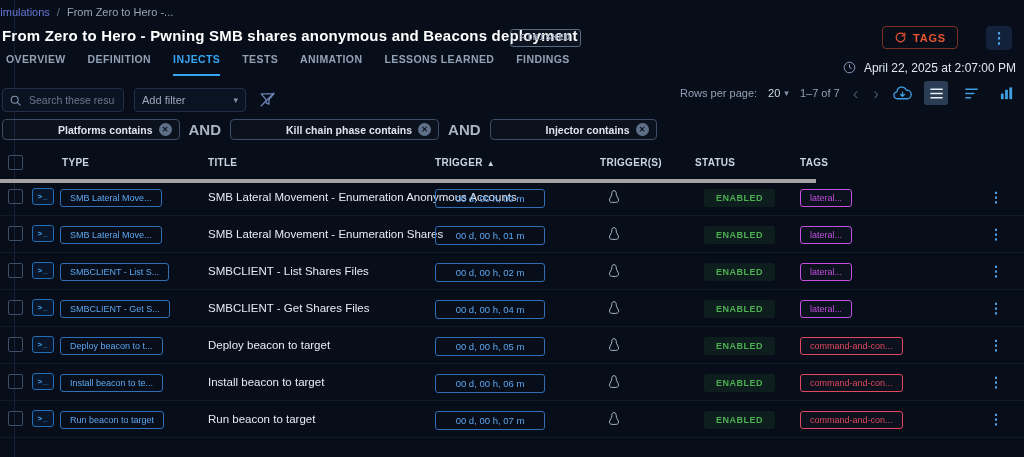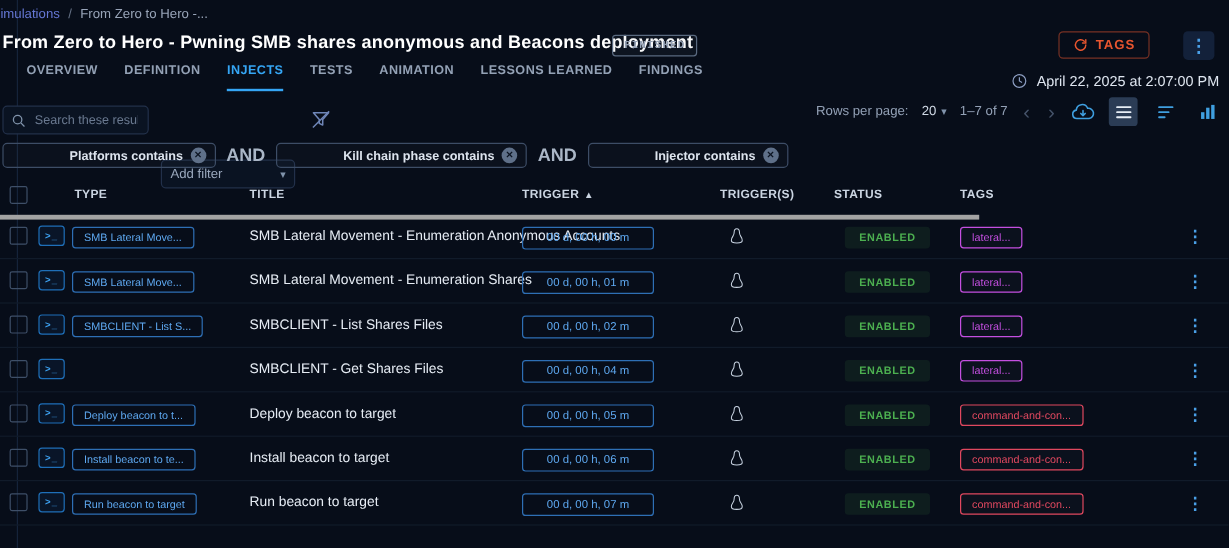--- a/index.html
+++ b/index.html
@@ -17,33 +17,33 @@
   .page-title{position:absolute;top:27px;left:2px;font-size:15px;font-weight:bold;color:#ffffff;letter-spacing:0.2px;}
   .finished-chip{position:absolute;top:29px;left:510px;border:1px solid #5a6a80;color:#93a0b4;
                  font-size:9px;font-weight:bold;letter-spacing:1px;padding:3px 9px;border-radius:3px;background:rgba(120,135,160,0.06);font-family:Liberation Mono, monospace;}
   .reset-btn{position:absolute;top:26px;right:66px;display:flex;align-items:center;gap:6px;
              border:1px solid rgba(232,85,47,0.5);border-radius:4px;padding:4px 11px;cursor:pointer;}
   .reset-label{color:#e8552f;font-size:11px;font-weight:bold;letter-spacing:0.8px;}
   .top-kebab{position:absolute;top:26px;right:12px;width:26px;height:24px;background:#13213a;border-radius:4px;
              color:#4aa0e8;font-size:15px;font-weight:bold;display:flex;align-items:center;justify-content:center;cursor:pointer;}
 
   
-  .tabs{position:absolute;top:53px;left:22px;display:flex;gap:22px;height:23px;}
+  .tabs{position:absolute;top:53px;left:6px;display:flex;gap:22px;height:23px;}
   .tab{font-size:10.5px;font-weight:bold;letter-spacing:0.4px;color:#93a1b5;padding-bottom:7px;cursor:pointer;white-space:nowrap;}
   .tab.active{color:#35a6f5;border-bottom:2px solid #35a6f5;}
   .datetime{position:absolute;top:60px;right:8px;display:flex;align-items:center;gap:7px;font-size:12px;color:#dfe6f0;}
 
   
   .search-box{position:absolute;top:88px;left:2px;width:122px;height:24px;border:1px solid #22304a;border-radius:4px;
               background:#0a1322;display:flex;align-items:center;padding:0 6px;box-sizing:border-box;gap:5px;}
   .search-box input{flex:1;min-width:0;background:transparent;border:none;outline:none;color:#c6d0de;font-size:10.5px;
                     font-family:"Liberation Sans",sans-serif;}
   .search-box input::placeholder{color:#6a7990;}
   .addfilter{position:absolute;top:88px;left:134px;width:112px;height:24px;border:1px solid #22304a;border-radius:4px;
-             background:#0a1322;display:flex;align-items:center;justify-content:space-between;padding:0 7px;box-sizing:border-box;cursor:pointer;margin-top:45px;}
+             background:#0a1322;display:flex;align-items:center;justify-content:space-between;padding:0 7px;box-sizing:border-box;cursor:pointer;}
   .addfilter-label{color:#9aa8bd;font-size:11px;}
   .caret{color:#8093ab;font-size:9px;}
   .filter-off{position:absolute;top:90px;left:258px;cursor:pointer;}
 
   .toolbar-right{position:absolute;top:80px;right:6px;height:26px;display:flex;align-items:center;gap:11px;}
   .tb-label{color:#93a1b6;font-size:11px;}
   .rpp-value{color:#cfd8e4;font-size:11px;display:flex;align-items:center;gap:4px;cursor:pointer;}
   .chev{color:#45536a;font-size:17px;line-height:1;padding:0 2px;}
   .toggle{width:24px;height:24px;border-radius:3px;display:flex;align-items:center;justify-content:center;cursor:pointer;}
   .toggle.selected{background:#2b3c55;}
@@ -254,20 +254,21 @@
             <path d="M12 2.5c-2.4 0-3.3 1.9-3.3 4.3 0 2-0.5 3.4-1.5 4.9C6.1 13.3 5.2 15.2 5.2 17c0 1 0.5 1.9 1.5 2.4 0 0 1.4.8 5.3.8s5.3-.8 5.3-.8c1-.5 1.5-1.4 1.5-2.4 0-1.8-.9-3.7-2-5.3-1-1.5-1.5-2.9-1.5-4.9 0-2.4-.9-4.3-3.3-4.3z"></path>
           </svg>
     </span>
     <span class="status-chip">ENABLED</span>
     <span class="chip tag-chip" style="color: rgb(196, 79, 224); border-color: rgb(196, 79, 224);">lateral...</span>
     <span class="row-kebab">⋮</span>
   </div>
       <div class="trow">
     <span class="cb"></span>
     <span class="term">&gt;_</span>
+    <span class="chip type-chip">SMBCLIENT - Get S...</span>
     <span class="title-cell">SMBCLIENT - Get Shares Files</span>
     <span class="chip trigger-chip">00 d, 00 h, 04 m</span>
     <span class="platform">
       <svg width="16" height="16" viewBox="0 0 24 24" fill="none" stroke="#c7d2e0" stroke-width="1.3" stroke-linejoin="round">
             <path d="M12 2.5c-2.4 0-3.3 1.9-3.3 4.3 0 2-0.5 3.4-1.5 4.9C6.1 13.3 5.2 15.2 5.2 17c0 1 0.5 1.9 1.5 2.4 0 0 1.4.8 5.3.8s5.3-.8 5.3-.8c1-.5 1.5-1.4 1.5-2.4 0-1.8-.9-3.7-2-5.3-1-1.5-1.5-2.9-1.5-4.9 0-2.4-.9-4.3-3.3-4.3z"></path>
           </svg>
     </span>
     <span class="status-chip">ENABLED</span>
     <span class="chip tag-chip" style="color: rgb(196, 79, 224); border-color: rgb(196, 79, 224);">lateral...</span>
     <span class="row-kebab">⋮</span>

